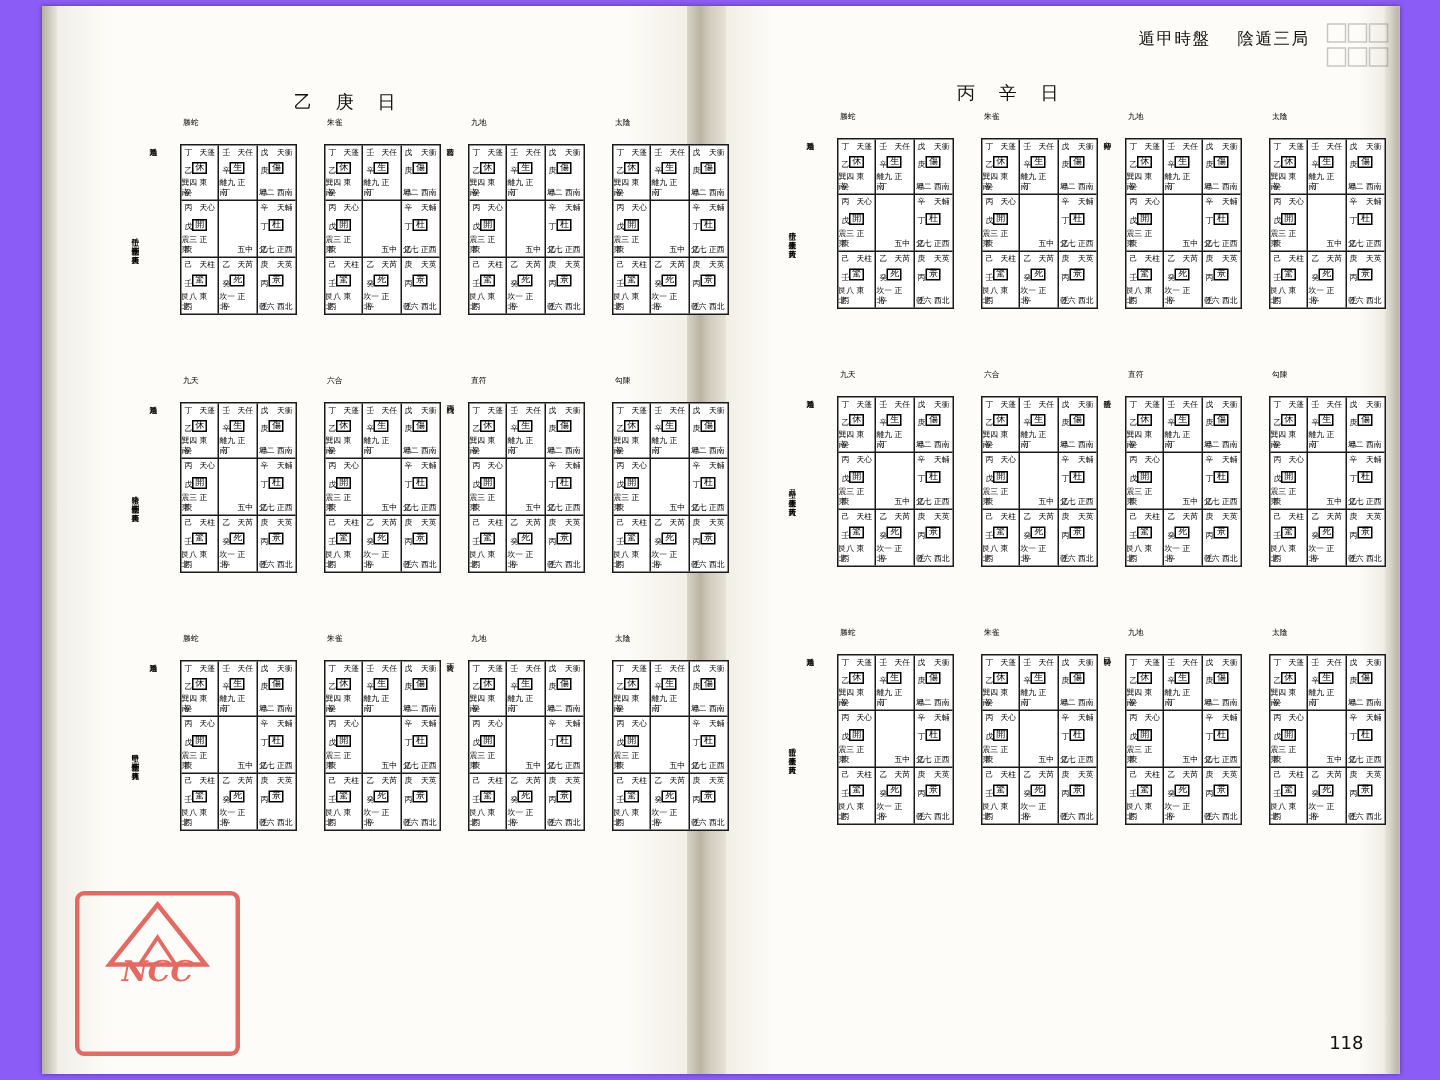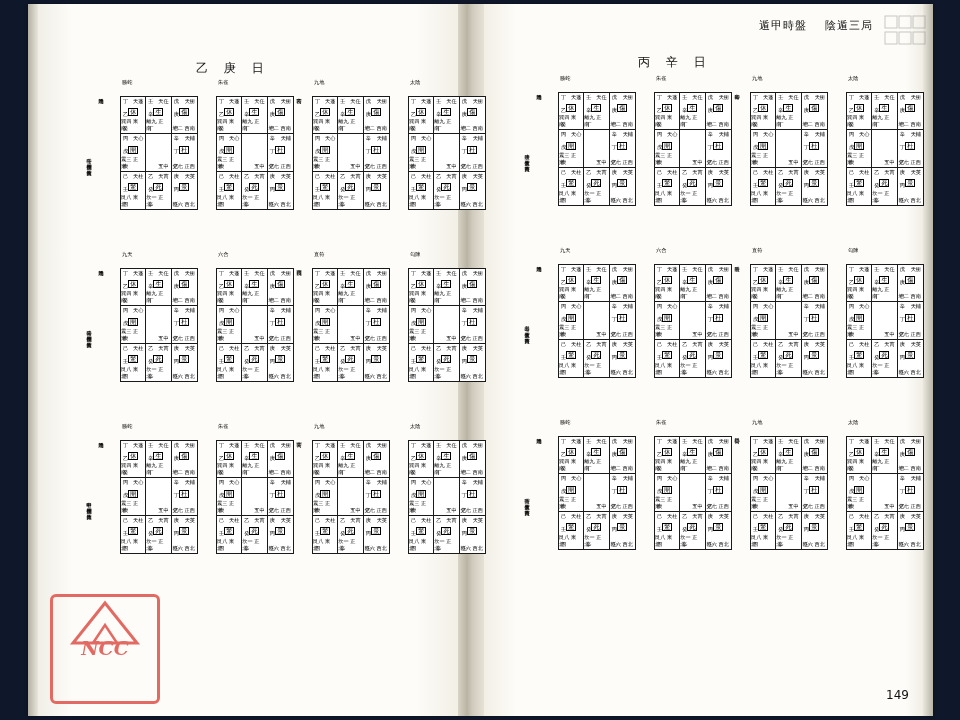--- a/index.html
+++ b/index.html
@@ -3,21 +3,21 @@
 <meta charset="utf-8">
 <style>
   html,body{margin:0;padding:0;}
   body{
     width:960px;height:720px;overflow:hidden;
     background:#c8c8c8;
     font-family:"DejaVu Sans","Liberation Sans",sans-serif;
   }
   .page{
     position:relative;width:960px;height:720px;
-    background:#0f172a;
+    background:#8b5cf6;
   }
   
   .book{
     position:absolute;left:28px;top:4px;width:905px;height:712px;
     background:#fbfaf6;
     box-shadow:0 0 3px rgba(0,0,0,.4);
   }
   .leaf-left{
     position:absolute;left:0;top:0;width:440px;height:712px;
     background:linear-gradient(to right,#eceae2 0%,#fdfcf8 10%,#fdfcf8 88%,#efece2 100%);
@@ -134,21 +134,21 @@
       <g stroke="#666" fill="none" stroke-width="1">
         <rect x="2" y="4" width="12" height="12"></rect>
         <rect x="16" y="4" width="12" height="12"></rect>
         <rect x="30" y="4" width="12" height="12"></rect>
         <rect x="2" y="20" width="12" height="12"></rect>
         <rect x="16" y="20" width="12" height="12"></rect>
         <rect x="30" y="20" width="12" height="12"></rect>
       </g>
     </svg>
 
-    <div class="page-number">149</div>
+    <div class="page-number">118</div>
 
     <div class="sheet-title" style="left:168px;top:56px;">乙 庚 日</div>
     <div class="sheet-title" style="left:610px;top:50px;text-align:center;">丙 辛 日</div>
 
     <div id="charts">
         <div class="blk" style="left: 92px; top: 92px; width: 76px; height: 112px;">
           <div class="cellgrid">
             <div>
               <span class="c-tl">丁</span>
               <span class="c-tr">天蓬</span>

